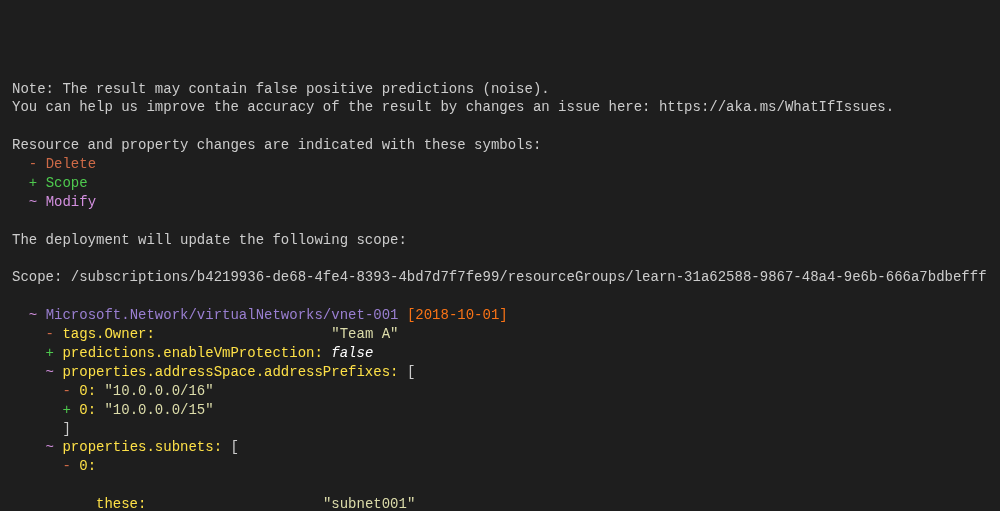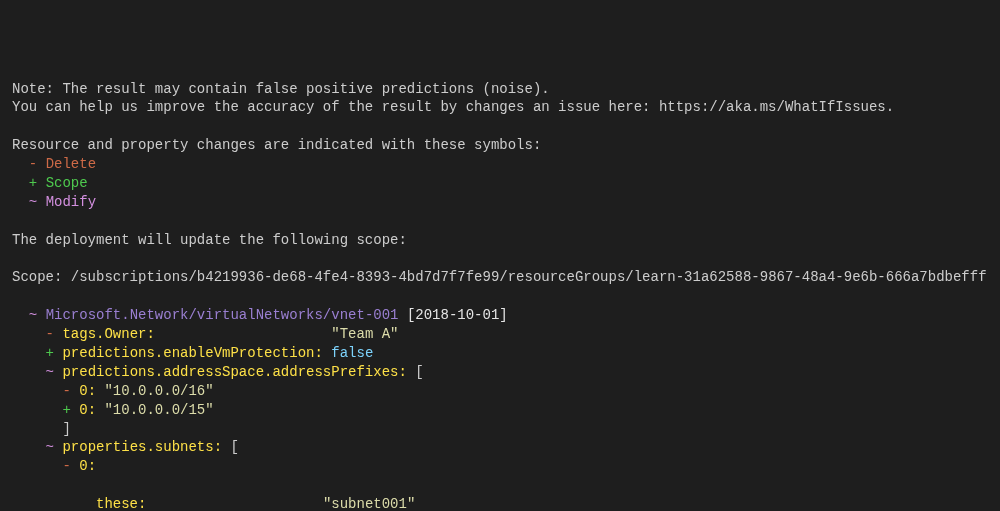--- a/index.html
+++ b/index.html
@@ -13,24 +13,24 @@
       white-space: pre;
       overflow: hidden;
       width: 1000px;
       height: 511px;
       box-sizing: border-box;
     }
     .sym-delete { color: #ce6a47; }
     .sym-create { color: #4ec94e; }
     .sym-modify { color: #d490e0; }
     .resource-type { color: #9a7fd1; margin-top: 36px; }
-    .api-version { color: #e5e5e5; text-align: center; }
+    .api-version { color: #f97316; text-align: center; }
     .prop { color: #fde047; }
     .val-str { color: #dcdcaa; }
-    .val-bool { color: #7dd3fc; }
+    .val-bool { color: #ffffff; font-style: italic; }
     .bracket { color: #cccccc; }
     .dash { color: #ce6a47; }
     .plus { color: #4ec94e; }
     .tilde { color: #d490e0; }
   </style>
 </head>
 <body>
 
 
 
@@ -42,21 +42,21 @@
   <span class="sym-create">+</span> <span class="sym-create">Scope</span>
   <span class="sym-modify">~</span> <span class="sym-modify">Modify</span>
 
 <span>The deployment will update the following scope:</span>
 
 <span>Scope: </span><span>/subscriptions/b4219936-de68-4fe4-8393-4bd7d7f7fe99/resourceGroups/learn-31a62588-9867-48a4-9e6b-666a7bdbefff</span>
 
   <span class="tilde">~</span> <span class="resource-type">Microsoft.Network/virtualNetworks/vnet-001</span> <span class="api-version">[2018-10-01]</span>
     <span class="dash">-</span> <span class="prop">tags.Owner:</span>                     <span class="val-str">"Team A"</span>
     <span class="plus">+</span> <span class="prop">predictions.enableVmProtection:</span> <span class="val-bool">false</span>
-    <span class="tilde">~</span> <span class="prop">predictions.addressSpace.addressPrefixes:</span> <span class="bracket">[</span>
+    <span class="tilde">~</span> <span class="prop">properties.addressSpace.addressPrefixes:</span> <span class="bracket">[</span>
       <span class="dash">-</span> <span class="prop">0:</span> <span class="val-str">"10.0.0.0/16"</span>
       <span class="plus">+</span> <span class="prop">0:</span> <span class="val-str">"10.0.0.0/15"</span>
       <span class="bracket">]</span>
     <span class="tilde">~</span> <span class="prop">properties.subnets:</span> <span class="bracket">[</span>
       <span class="dash">-</span> <span class="prop">0:</span>
 
           <span class="prop">these:</span>                     <span class="val-str">"subnet001"</span>
            
 
       

